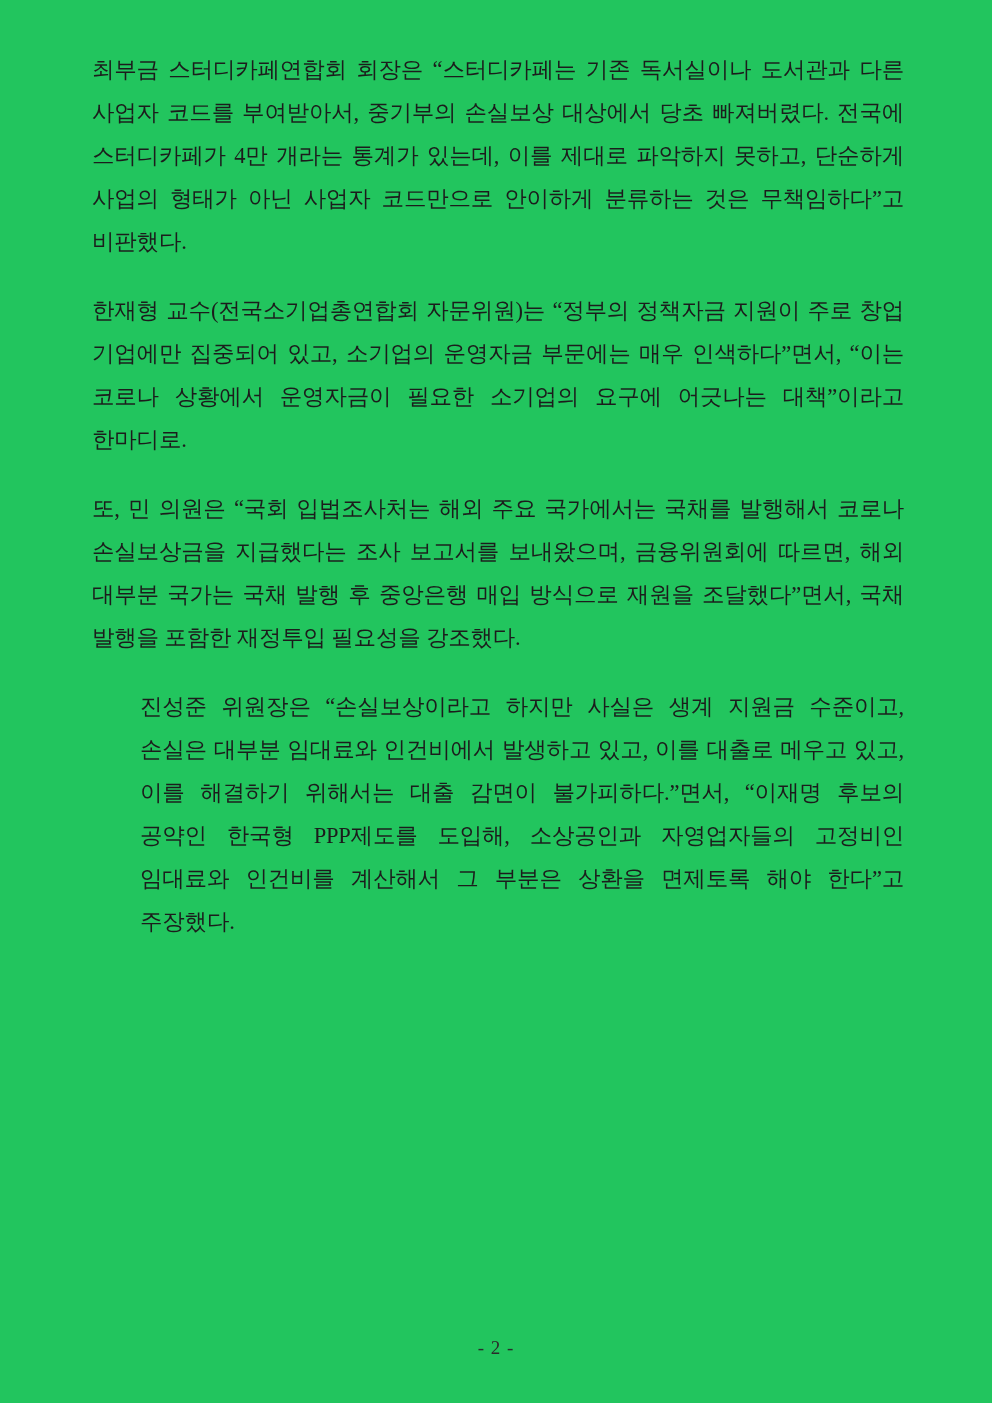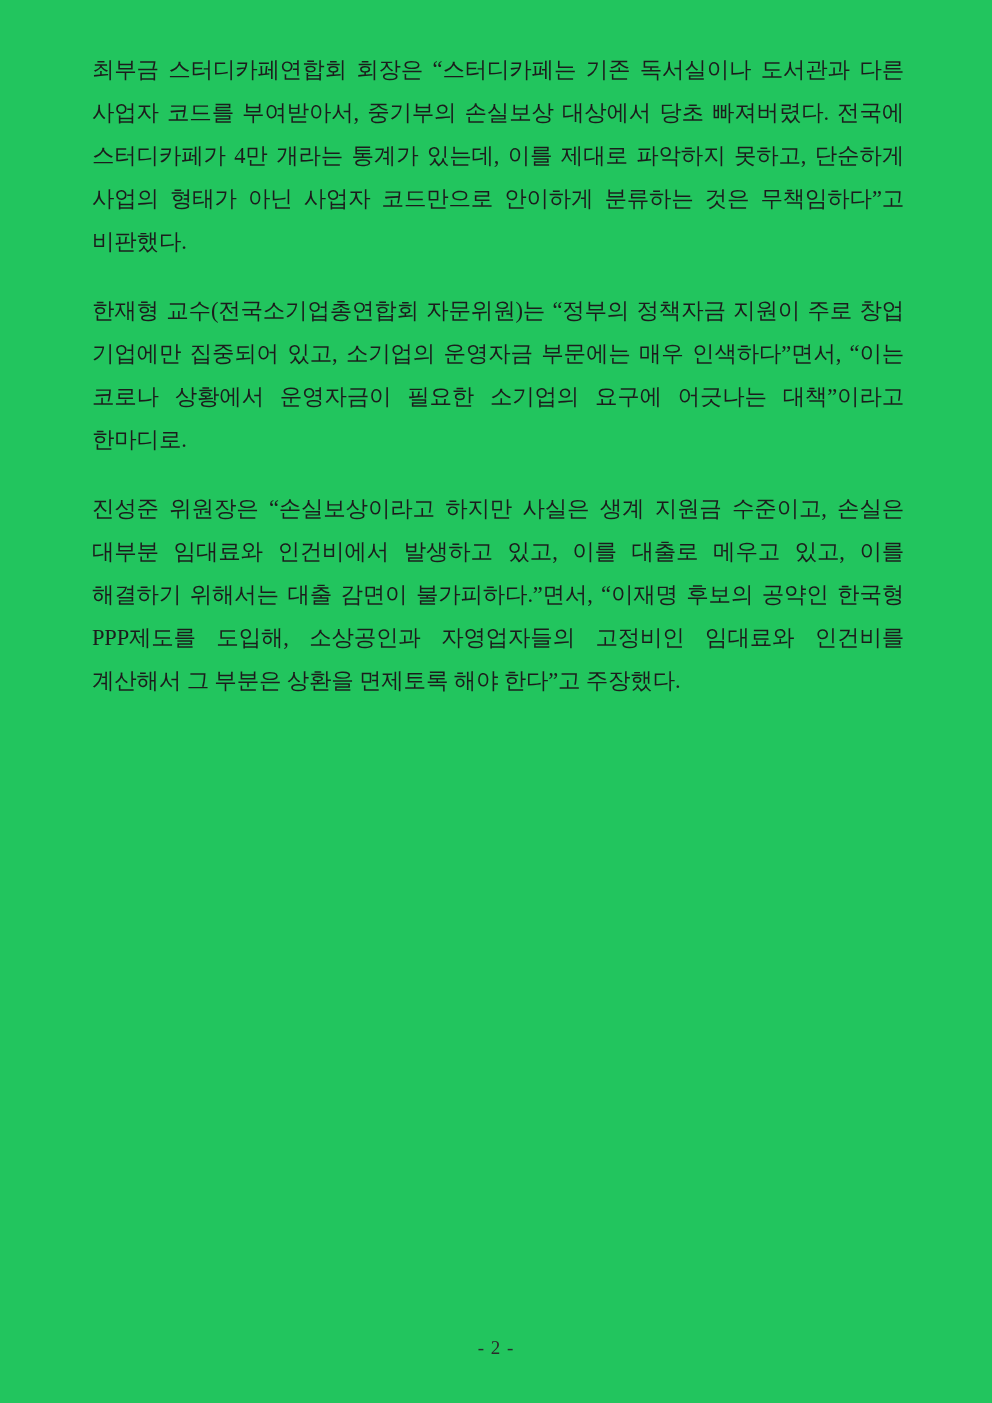--- a/index.html
+++ b/index.html
@@ -33,36 +33,38 @@
     line-height: 43px;
     text-align: justify;
     text-justify: inter-word;
     margin: 0 0 26px 0;
     letter-spacing: -0.2px;
     word-break: keep-all;
     color: #1c1c1c;
   }
   .para:last-child {
     margin-bottom: 0;
+    margin-left: 48px;
   }
   .page-number {
     position: absolute;
     left: 0;
     right: 0;
     bottom: 44px;
     text-align: center;
     font-size: 19px;
     color: #2b2b2b;
     letter-spacing: 1px;
     font-family: "Liberation Serif", "DejaVu Serif", serif;
   }
 </style>
 </head>
 <body>
 
 <div class="page">
   <div class="body-text">
     <p class="para">최부금 스터디카페연합회 회장은 “스터디카페는 기존 독서실이나 도서관과 다른 사업자 코드를 부여받아서, 중기부의 손실보상 대상에서 당초 빠져버렸다. 전국에 스터디카페가 4만 개라는 통계가 있는데, 이를 제대로 파악하지 못하고, 단순하게 사업의 형태가 아닌 사업자 코드만으로 안이하게 분류하는 것은 무책임하다”고 비판했다.</p>
     <p class="para">한재형 교수(전국소기업총연합회 자문위원)는 “정부의 정책자금 지원이 주로 창업 기업에만 집중되어 있고, 소기업의 운영자금 부문에는 매우 인색하다”면서, “이는 코로나 상황에서 운영자금이 필요한 소기업의 요구에 어긋나는 대책”이라고 한마디로.</p>
+    <p class="para">또, 민 의원은 “국회 입법조사처는 해외 주요 국가에서는 국채를 발행해서 코로나 손실보상금을 지급했다는 조사 보고서를 보내왔으며, 금융위원회에 따르면, 해외 대부분 국가는 국채 발행 후 중앙은행 매입 방식으로 재원을 조달했다”면서, 국채 발행을 포함한 재정투입 필요성을 강조했다.</p>
     <p class="para">진성준 위원장은 “손실보상이라고 하지만 사실은 생계 지원금 수준이고, 손실은 대부분 임대료와 인건비에서 발생하고 있고, 이를 대출로 메우고 있고, 이를 해결하기 위해서는 대출 감면이 불가피하다.”면서, “이재명 후보의 공약인 한국형 PPP제도를 도입해, 소상공인과 자영업자들의 고정비인 임대료와 인건비를 계산해서 그 부분은 상환을 면제토록 해야 한다”고 주장했다.</p>
   </div>
   <div class="page-number">- 2 -</div>
 </div>
 
 </body></html>

